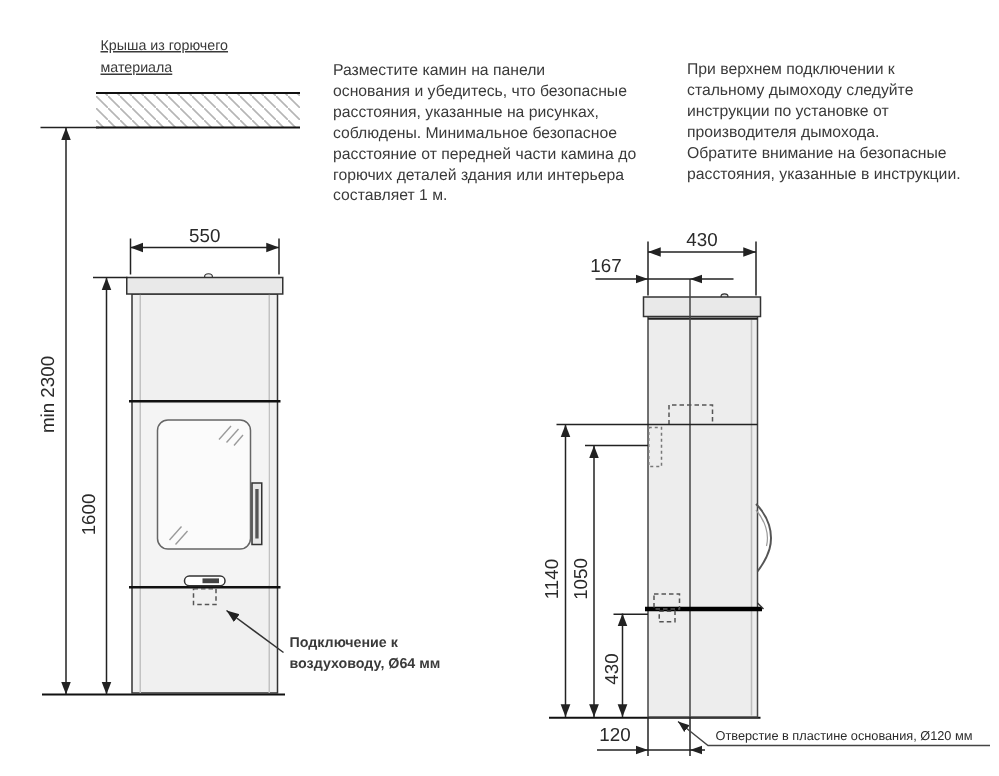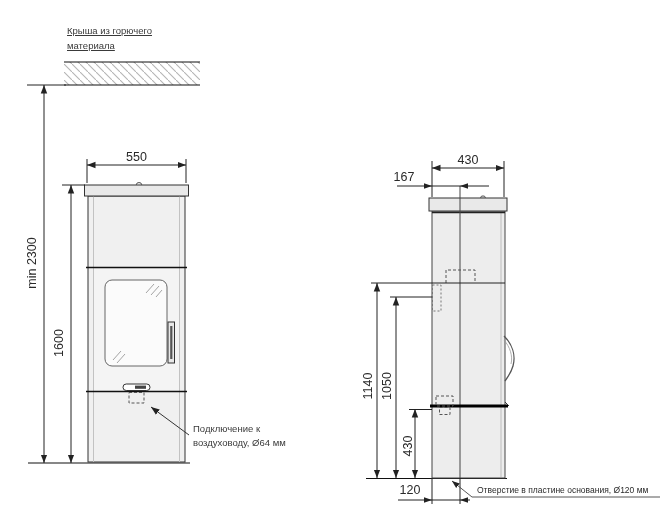--- a/index.html
+++ b/index.html
@@ -10,21 +10,21 @@
   .canvas svg{position:absolute;left:0;top:0;}
   svg text{font-family:"Liberation Sans",sans-serif;fill:#2a2a2a;}
   .dim-num{font-size:12.5px;}
   .small-note{font-size:8.5px;}
   .note{
     position:absolute;white-space:pre-line;font-size:10.5px;line-height:13.9px;color:#3a3a3a;
   }
   .note-roof{left:67px;top:23px;font-size:9.5px;line-height:15px;text-decoration:underline;}
   .note-placement{left:222px;top:41px;width:240px;}
   .note-chimney{left:458px;top:40px;width:208px;}
-  .note-airduct{left:193px;top:422px;font-size:9.5px;line-height:13.5px;}
+  .note-airduct{left:193px;top:422px;font-size:9.5px;line-height:13.5px;font-weight:bold;}
 </style>
 </head>
 <body>
 
 <div class="canvas">
 
   <svg width="666" height="517" viewBox="0 0 666 517">
     <defs>
       <marker id="arr" viewBox="0 0 10 10" refX="10" refY="5" markerWidth="8.5" markerHeight="8.5" orient="auto-start-reverse">
         <path d="M0,1.2 L10,5 L0,8.8 Z" fill="#222"></path>
@@ -153,16 +153,29 @@
     <text class="dim-num" x="404" y="181" text-anchor="middle">167</text>
     <text class="dim-num" x="372" y="386" text-anchor="middle" transform="rotate(-90 372 386)">1140</text>
     <text class="dim-num" x="391" y="386" text-anchor="middle" transform="rotate(-90 391 386)">1050</text>
     <text class="dim-num" x="412" y="446" text-anchor="middle" transform="rotate(-90 412 446)">430</text>
     <text class="dim-num" x="410" y="494" text-anchor="middle">120</text>
     <text class="small-note" x="477" y="493">Отверстие в пластине основания, Ø120 мм</text>
   </svg>
 
   <div class="note note-roof">Крыша из горючего
 материала</div>
+  <div class="note note-placement">Разместите камин на панели
+основания и убедитесь, что безопасные
+расстояния, указанные на рисунках,
+соблюдены. Минимальное безопасное
+расстояние от передней части камина до
+горючих деталей здания или интерьера
+составляет 1 м.</div>
+  <div class="note note-chimney">При верхнем подключении к
+стальному дымоходу следуйте
+инструкции по установке от
+производителя дымохода.
+Обратите внимание на безопасные
+расстояния, указанные в инструкции.</div>
   <div class="note note-airduct">Подключение к
 воздуховоду, Ø64 мм</div>
 
 </div>
 
 </body></html>

